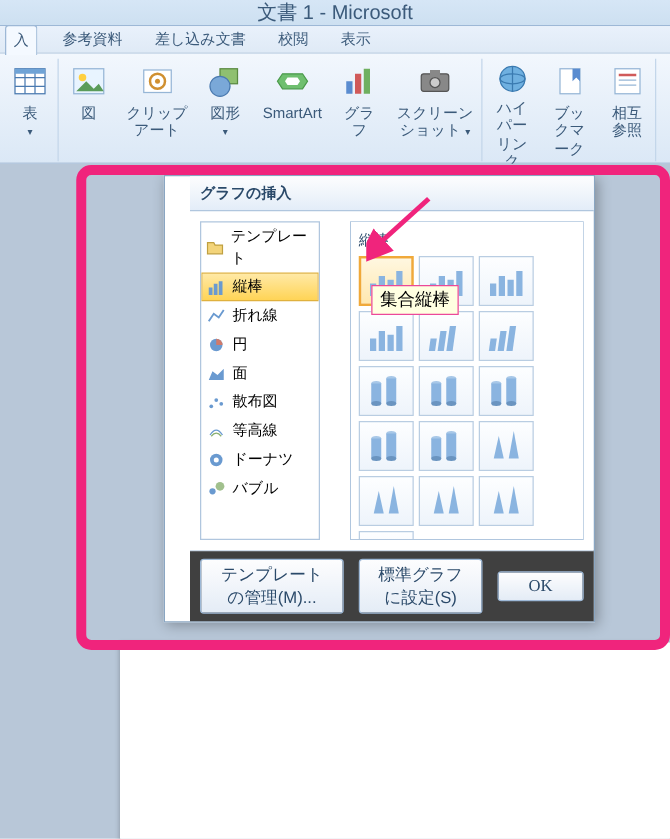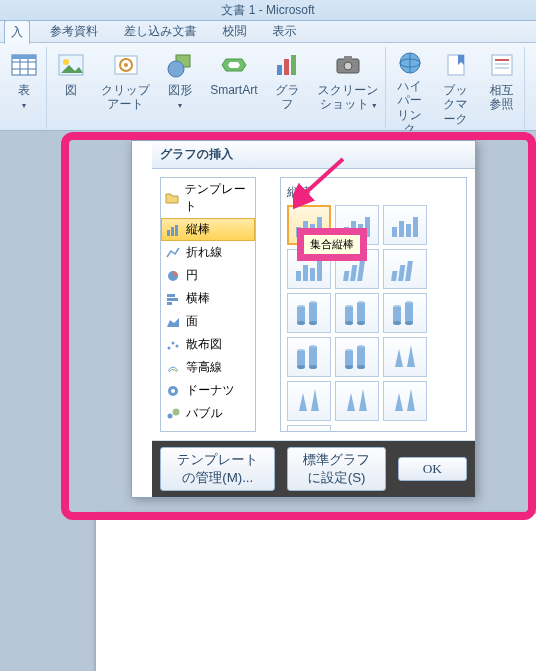--- a/index.html
+++ b/index.html
@@ -11,21 +11,21 @@
     height: 671px;
     overflow: hidden;
     position: relative;
   }
   .titlebar {
     background: linear-gradient(#d6e6f6, #cde0f1);
     height: 21px;
     text-align: center;
     line-height: 21px;
     color: #3b5a7a;
-    font-size: 12px;
+    font-size: 16px;
     border-bottom: 1px solid #9db8d6;
   }
   .ribbon-tabs {
     background: linear-gradient(#e9f1fb, #dfeaf6);
     height: 22px;
     display: flex;
     align-items: center;
     gap: 14px;
     padding-left: 4px;
     color: #3b5a7a;
@@ -162,23 +162,23 @@
     border: 1px solid #9db8d6;
     border-radius: 3px;
     padding: 3px 10px;
     cursor: default;
     color: #2b4a6a;
   }
   .btn.primary { padding: 3px 24px; margin-left: auto; font-family: Liberation Serif, serif; }
   .tooltip {
     position: absolute;
     background: #ffffe1;
-    border: 7px solid #ec4899;
+    border: 1px solid #ec4899;
     padding: 2px 6px;
-    font-size: 11px;
+    font-size: 14px;
     z-index: 60;
     left: 297px; top: 228px;
   }
   .arrow {
     position: absolute;
     left: 293px; top: 151px;
     z-index: 55;
     pointer-events: none;
   }
 </style>
@@ -357,30 +357,20 @@
             <svg width="14" height="14">
               <circle cx="7" cy="7" r="5" fill="#6a9ad0"></circle>
               <path d="M7 7 L7 2 A5 5 0 0 1 12 7 Z" fill="#d07a6a"></path>
             </svg>
           </span>
           <span>円</span>
         </div>
         <div class="cat-item">
           <span class="cat-icon">
             <svg width="14" height="14">
-              <rect x="1" y="2" width="8" height="3" fill="#6a9ad0"></rect>
-              <rect x="1" y="6" width="11" height="3" fill="#6a9ad0"></rect>
-              <rect x="1" y="10" width="5" height="3" fill="#6a9ad0"></rect>
-            </svg>
-          </span>
-          <span>横棒</span>
-        </div>
-        <div class="cat-item">
-          <span class="cat-icon">
-            <svg width="14" height="14">
               <path d="M1 12 L4 5 L8 8 L13 3 L13 12 Z" fill="#6a9ad0"></path>
             </svg>
           </span>
           <span>面</span>
         </div>
         <div class="cat-item">
           <span class="cat-icon">
             <svg width="14" height="14">
               <circle cx="3" cy="10" r="1.5" fill="#6a9ad0"></circle>
               <circle cx="7" cy="5" r="1.5" fill="#6a9ad0"></circle>

